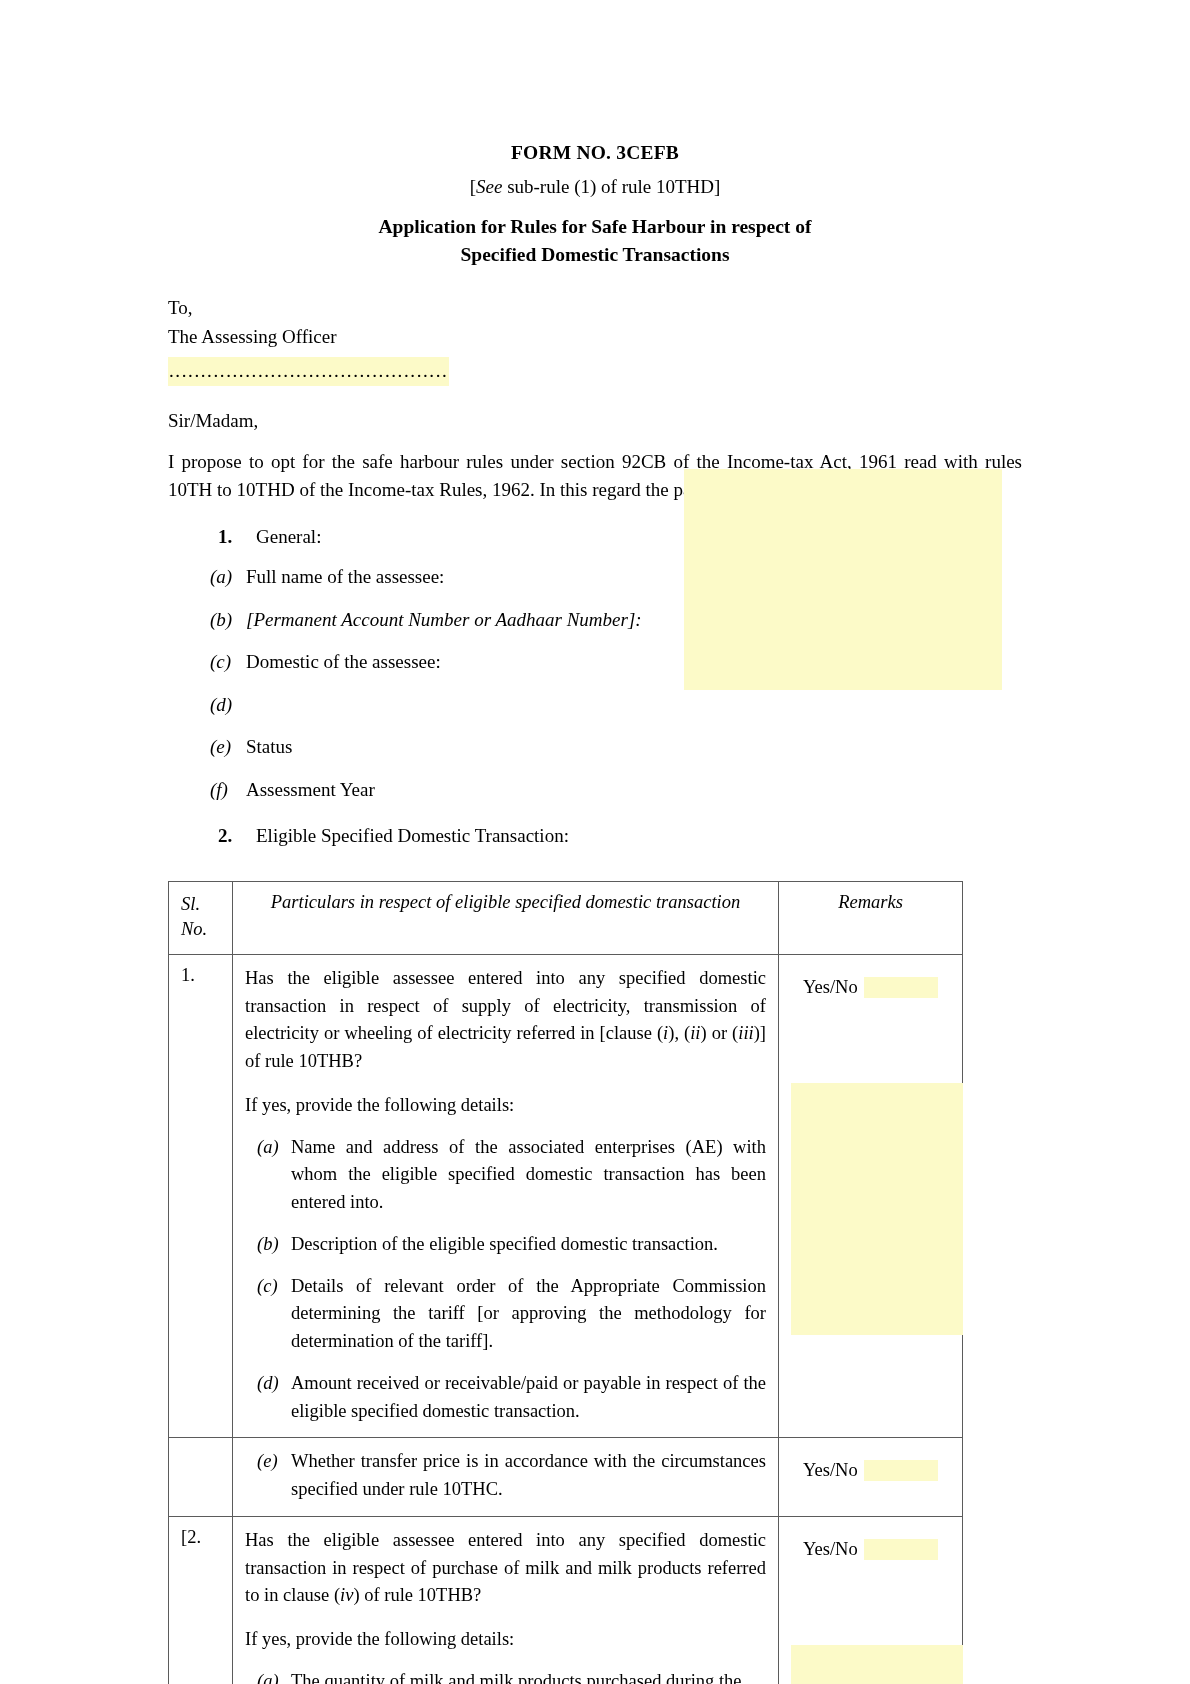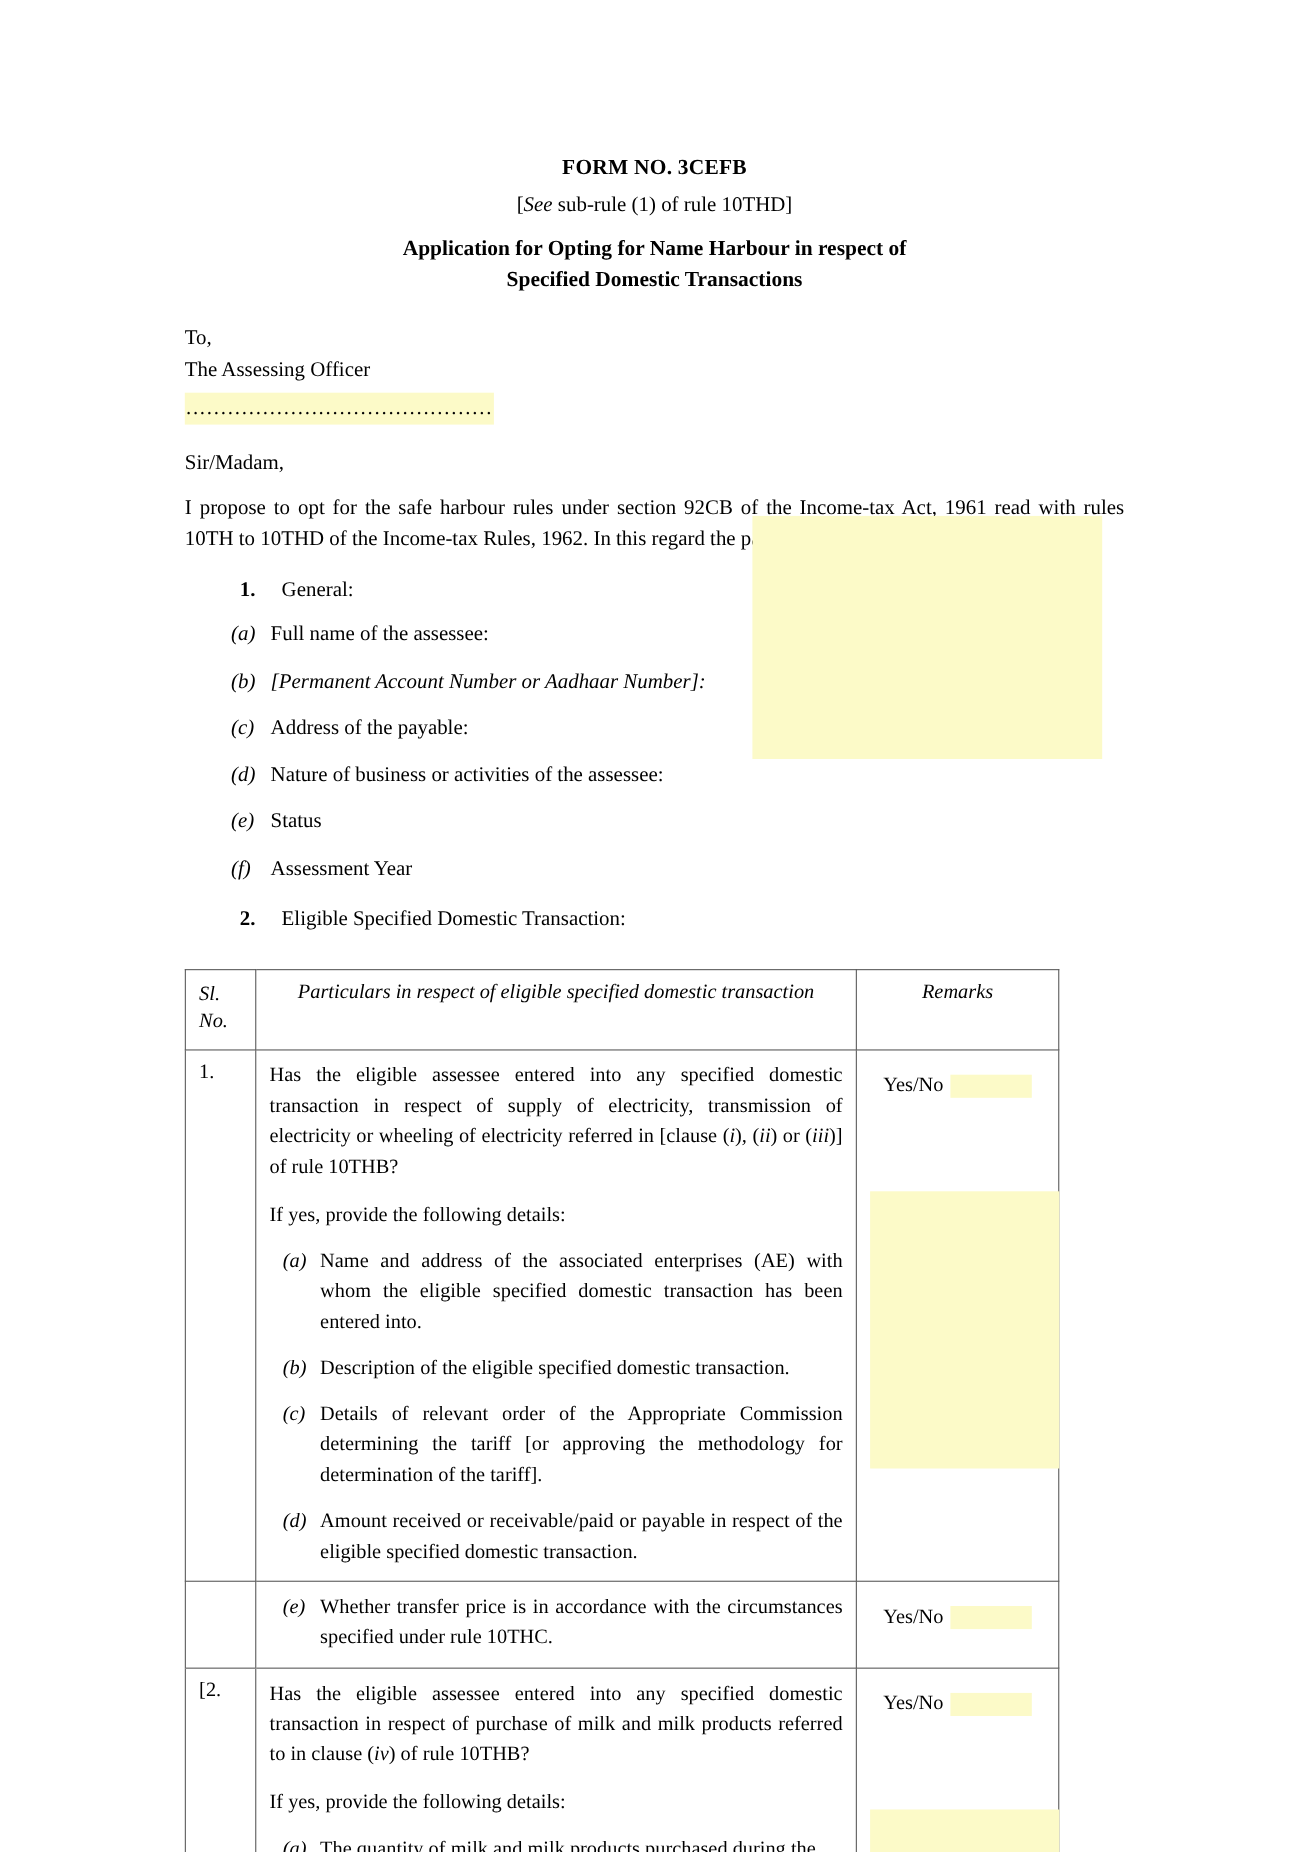--- a/index.html
+++ b/index.html
@@ -201,21 +201,21 @@
 </style>
 </head>
 <body>
 
 <div class="page">
 
   <div class="hdr">
     <div class="form-no">FORM NO. 3CEFB</div>
     <div class="see-rule"><span>[</span><i>See</i><span> sub-rule (1) of rule 10THD]</span></div>
     <div class="app-title">
-      <div>Application for Opting for Name Harbour in respect of</div>
+      <div>Application for Rules for Safe Harbour in respect of</div>
       <div>Specified Domestic Transactions</div>
     </div>
   </div>
 
   <div class="addr-line to-line">To,</div>
   <div class="addr-line">The Assessing Officer</div>
   <div class="dots-wrap">
     <span class="dots">............................................</span>
   </div>
 
@@ -235,26 +235,25 @@
       <div class="txt">Full name of the assessee:</div>
     </div>
 
     <div class="alpha-item">
       <div class="lbl">(<span>b</span>)</div>
       <div class="txt just"><i>[Permanent Account Number or Aadhaar Number]:</i></div>
     </div>
 
     <div class="alpha-item">
       <div class="lbl">(<span>c</span>)</div>
-      <div class="txt">Address of the payable:</div>
+      <div class="txt">Domestic of the assessee:</div>
     </div>
 
     <div class="alpha-item">
       <div class="lbl">(<span>d</span>)</div>
-      <div class="txt">Nature of business or activities of the assessee:</div>
     </div>
 
     <div class="alpha-item">
       <div class="lbl">(<span>e</span>)</div>
       <div class="txt">Status</div>
     </div>
 
     <div class="alpha-item">
       <div class="lbl">(<span>f</span>)</div>
       <div class="txt">Assessment Year</div>

